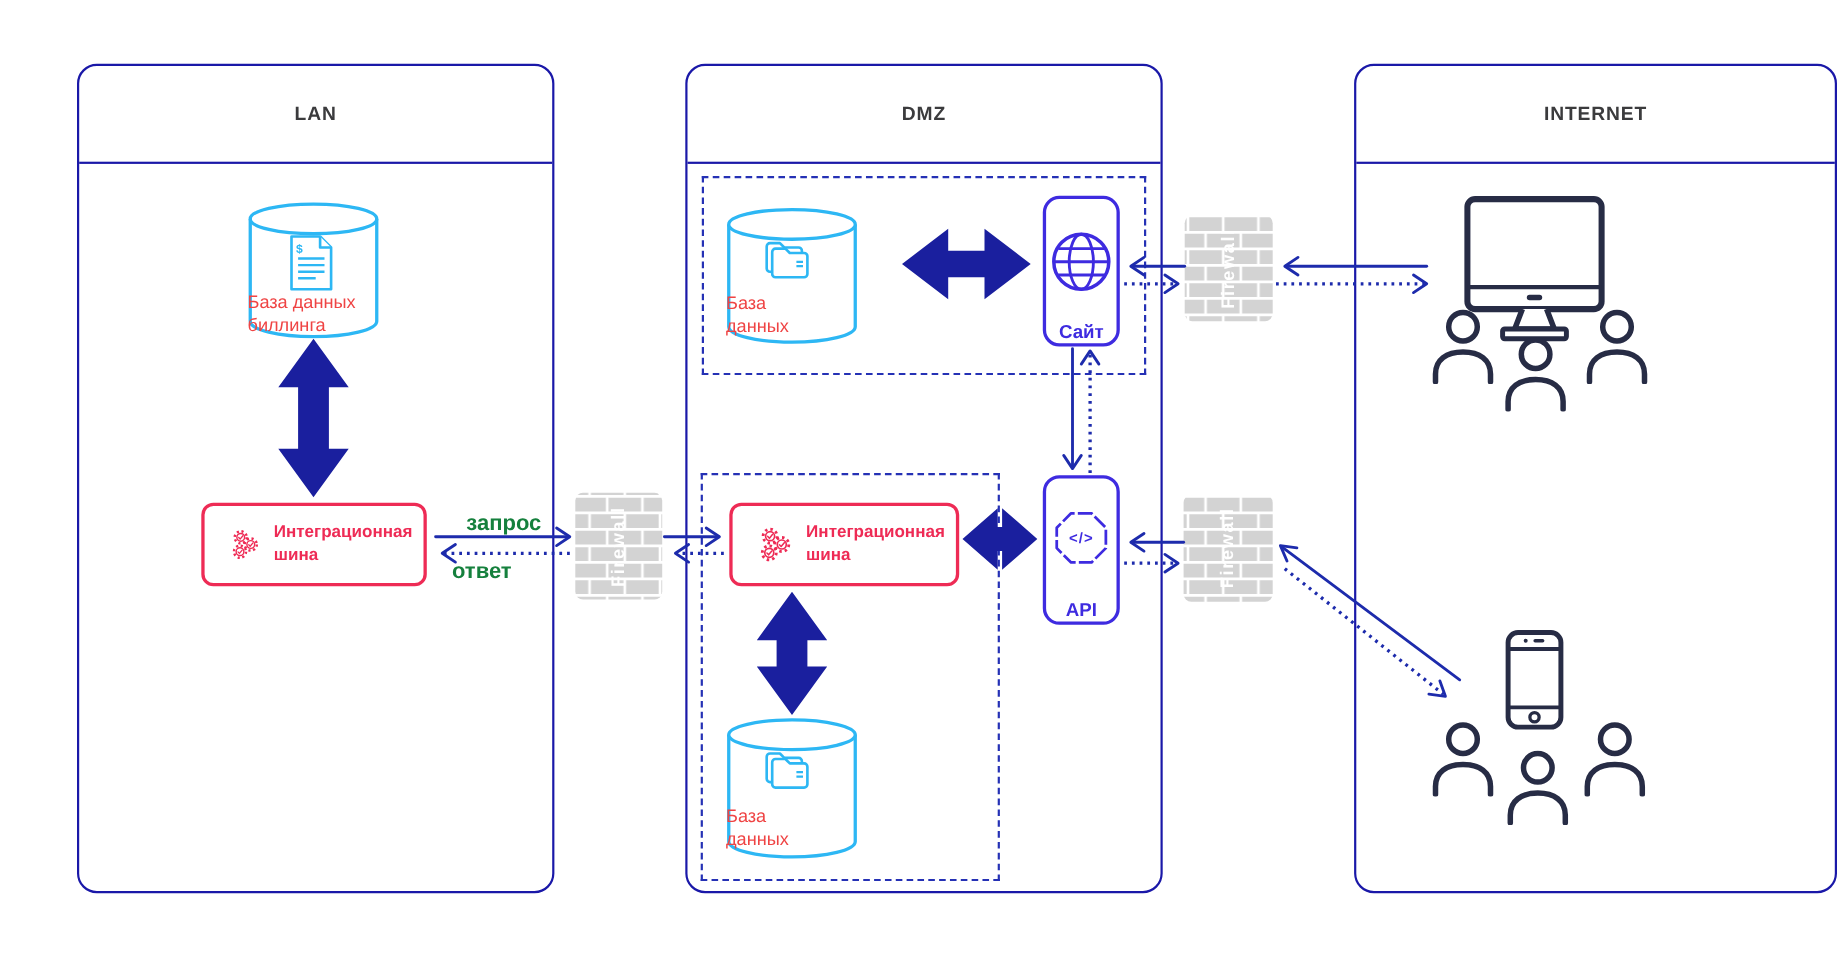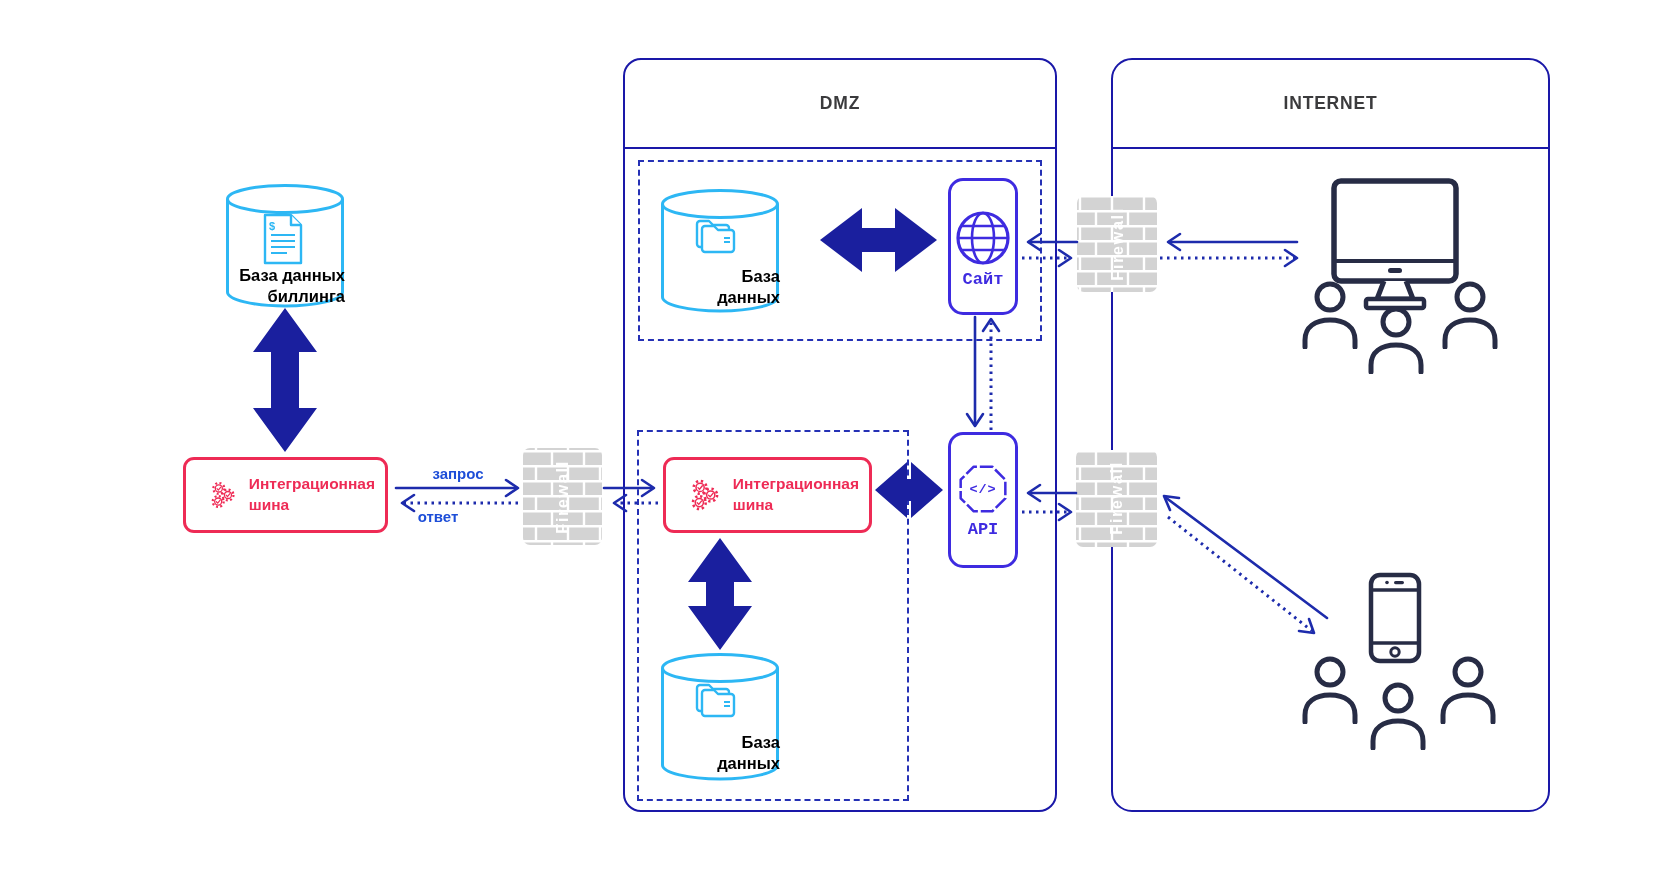--- a/index.html
+++ b/index.html
@@ -6,44 +6,49 @@
   body{width:1680px;height:882px;font-family:"Liberation Sans","DejaVu Sans",sans-serif;}
   .canvas{position:relative;width:1680px;height:882px;background:#fff;overflow:hidden;}
   .abs{position:absolute;}
   
   .zone{position:absolute;border:2.5px solid #1a18a8;border-radius:18px;background:transparent;}
   .zone-hd{height:87px;border-bottom:2.5px solid #1a18a8;display:flex;align-items:center;justify-content:center;}
   .zone-title{color:#3b3b3d;font-weight:700;font-size:17.5px;letter-spacing:.8px;}
   .dashed-box{position:absolute;border:2px dashed #2531b5;background:transparent;}
   
   .cyl{position:absolute;}
-  .cyl-label{position:absolute;left:0;right:0;text-align:right;color:#000000;font-weight:700;font-size:16.5px;line-height:1.28;}
+  .cyl-label{position:absolute;left:0;right:0;text-align:left;color:#ef4444;font-weight:400;font-size:16.5px;line-height:1.28;}
   
   .red-box{position:absolute;border:3px solid #ee2b55;border-radius:11px;background:#fff;display:flex;align-items:center;gap:13px;padding:0 10px 0 25px;box-sizing:border-box;}
   .red-label{color:#ee2b55;font-weight:700;font-size:15.5px;line-height:1.35;}
   .red-label span{display:block;}
   
-  .app-box{position:absolute;border:3px solid #3e2be0;border-radius:15px;background:#fff;box-sizing:border-box;display:flex;flex-direction:column;align-items:center;justify-content:flex-start;font-family:Liberation Mono, monospace;}
+  .app-box{position:absolute;border:3px solid #3e2be0;border-radius:15px;background:#fff;box-sizing:border-box;display:flex;flex-direction:column;align-items:center;justify-content:space-between;}
   .app-label{color:#3e2be0;font-weight:700;font-size:17px;margin-top:2px;}
   
-  .flow-label{position:absolute;color:#1d4ed8;font-weight:700;font-size:15px;text-align:center;width:124px;}
+  .flow-label{position:absolute;color:#15803d;font-weight:700;font-size:20px;text-align:center;width:124px;}
   svg{display:block;}
   .connectors{position:absolute;left:0;top:0;}
 </style>
 </head>
 <body>
 
 <div class="canvas">
 
+  <div class="zone" style="left:70px;top:58px;width:430px;height:750px;">
+    <div class="zone-hd">
+      <span class="zone-title">LAN</span>
+    </div>
+  </div>
   <div class="zone" style="left:623px;top:58px;width:430px;height:750px;">
     <div class="zone-hd">
       <span class="zone-title">DMZ</span>
     </div>
   </div>
-  <div class="zone" style="left:1111px;top:58px;width:435px;height:750px;border-radius:21px;">
+  <div class="zone" style="left:1231px;top:58px;width:435px;height:750px;">
     <div class="zone-hd">
       <span class="zone-title">INTERNET</span>
     </div>
   </div>
 
   <div class="dashed-box" style="left:638px;top:160px;width:400px;height:177px;"></div>
   <div class="dashed-box" style="left:637px;top:430px;width:268px;height:367px;"></div>
 
   <svg class="connectors" width="1680" height="882" viewBox="0 0 1680 882">
     <defs>

